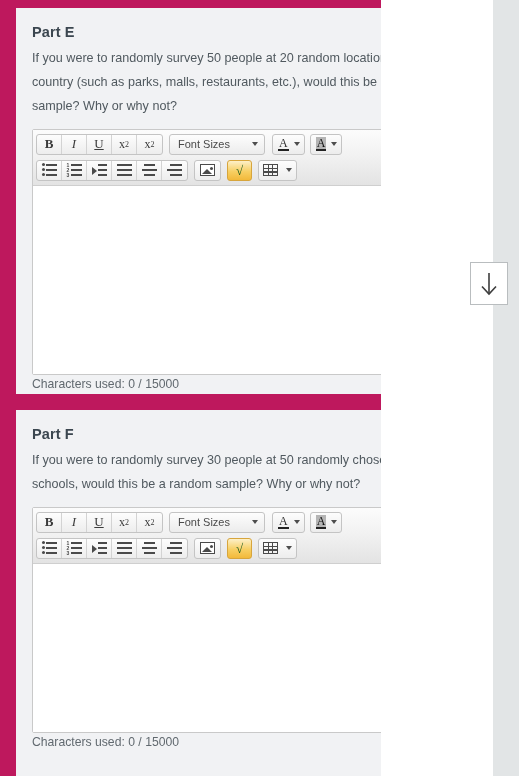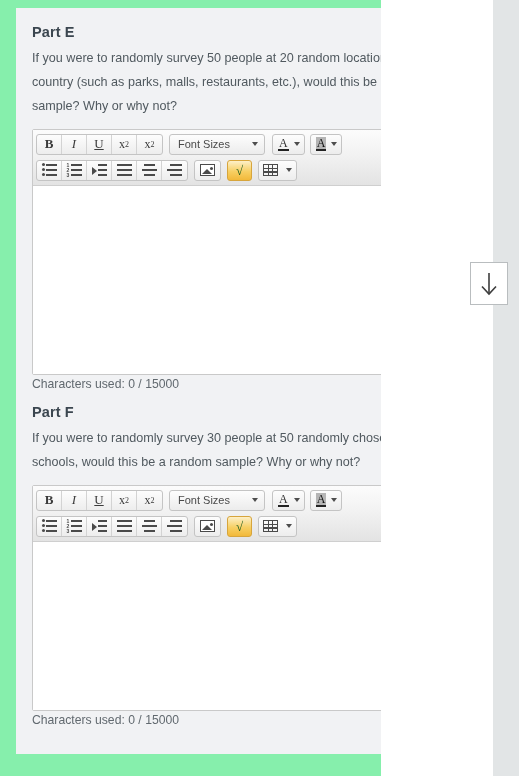--- a/index.html
+++ b/index.html
@@ -24,35 +24,35 @@
     height: 776px;
     background: #e2e5e6;
   }
 
   .page {
     position: absolute;
     top: 0;
     left: 0;
     width: 381px;
     height: 776px;
-    background: #86efac;
+    background: #be185d;
     overflow: hidden;
   }
 
   
   .card {
     position: absolute;
     left: 16px;
     width: 459px;
     background: #f1f2f4;
     box-sizing: border-box;
     padding: 16px 16px 10px 16px;
   }
   #card-e { top: 8px;  height: 386px; }
-  #card-f { top: 388px; height: 366px; }
+  #card-f { top: 410px; height: 366px; }
 
   .part-title {
     font-size: 14.5px;
     font-weight: bold;
     color: #3b464f;
     margin: 0 0 6px 0;
     letter-spacing: 0.1px;
   }
   .part-prompt {
     font-size: 12.6px;

